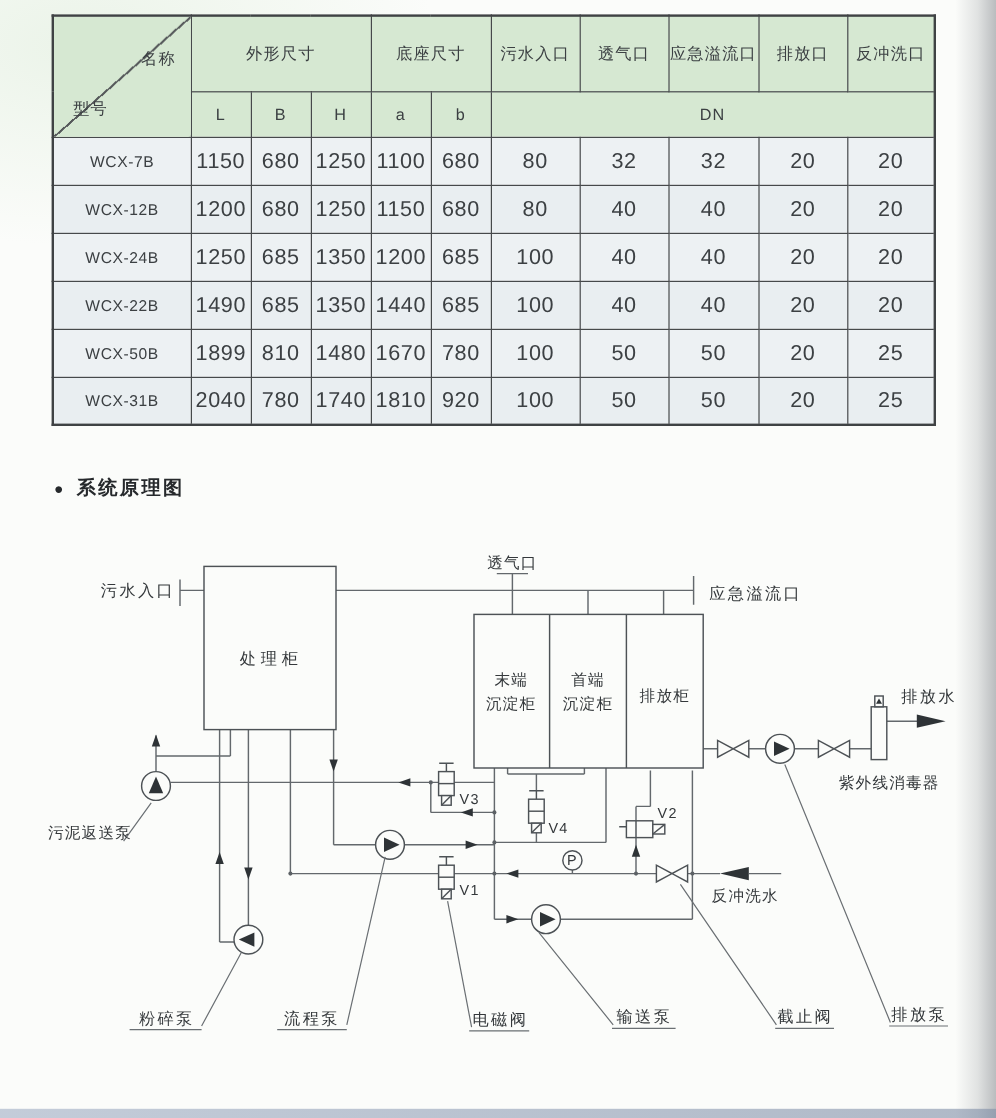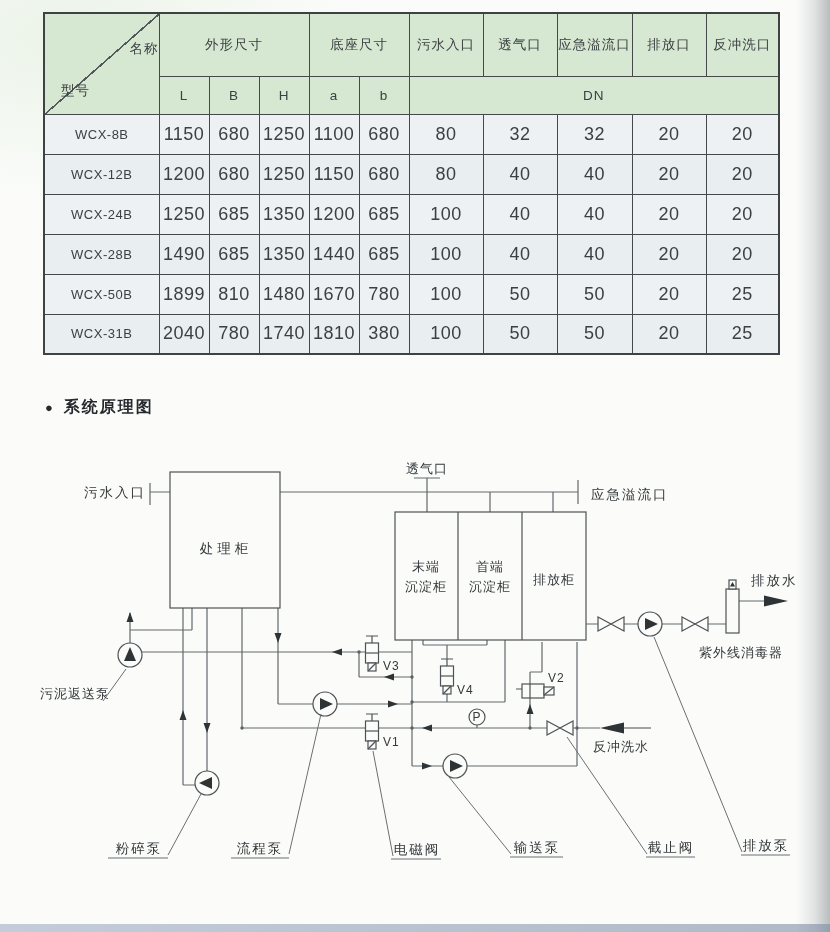--- a/index.html
+++ b/index.html
@@ -34,21 +34,21 @@
   }
   td.hd{ background:#d6e8d2; font-size:13.5px; letter-spacing:1px;}
   td.num{ background:#edf1f3; color:#55585c; font-size:18px; letter-spacing:.5px;}
   tr.alt td.num{ background:#e9eef1;}
   td.model{ background:#edf1f3; color:#4a4e52; font-size:13px; letter-spacing:.5px;}
   tr.alt td.model{ background:#e9eef1;margin-top:33px;}
   td.corner{ position:relative; background:
       linear-gradient(to bottom right, rgba(0,0,0,0) 49.5%, #55585a 49.5%, #55585a 50.6%, rgba(0,0,0,0) 50.6%),
       #d6e8d2;
   }
-  .corner-top{ position:absolute; top:26px; right:0; letter-spacing:1px;margin-left:15px;}
+  .corner-top{ position:absolute; top:26px; right:12px; letter-spacing:1px;margin-left:15px;}
   .corner-bottom{ position:absolute; bottom:14px; left:16px; letter-spacing:1px;}
   tr.r1{height:63px;} tr.r2{height:38px;} tr.rd{height:40px;}
   
   .section-heading{
     position:absolute; left:45px; top:397px; display:flex; align-items:center; gap:9px;
     font-size:16px; font-weight:600; color:#26292c; letter-spacing:2px;
   }
   .section-heading .dot{ font-size:13px; line-height:1;}
   
   svg.diagram{ position:absolute; left:0; top:0;}
@@ -97,21 +97,21 @@
     </tr>
     <tr class="r2">
       <td class="hd">L</td>
       <td class="hd">B</td>
       <td class="hd">H</td>
       <td class="hd">a</td>
       <td class="hd">b</td>
       <td class="hd" colspan="5">DN</td>
     </tr>
     <tr class="rd">
-      <td class="model">WCX-8B</td>
+      <td class="model">WCX-7B</td>
       <td class="num">1150</td>
       <td class="num">680</td>
       <td class="num">1250</td>
       <td class="num">1100</td>
       <td class="num">680</td>
       <td class="num">80</td>
       <td class="num">32</td>
       <td class="num">32</td>
       <td class="num">20</td>
       <td class="num">20</td>
@@ -136,21 +136,21 @@
       <td class="num">1350</td>
       <td class="num">1200</td>
       <td class="num">685</td>
       <td class="num">100</td>
       <td class="num">40</td>
       <td class="num">40</td>
       <td class="num">20</td>
       <td class="num">20</td>
     </tr>
     <tr class="rd alt">
-      <td class="model">WCX-28B</td>
+      <td class="model">WCX-22B</td>
       <td class="num">1490</td>
       <td class="num">685</td>
       <td class="num">1350</td>
       <td class="num">1440</td>
       <td class="num">685</td>
       <td class="num">100</td>
       <td class="num">40</td>
       <td class="num">40</td>
       <td class="num">20</td>
       <td class="num">20</td>
@@ -167,21 +167,21 @@
       <td class="num">50</td>
       <td class="num">20</td>
       <td class="num">25</td>
     </tr>
     <tr class="rd alt">
       <td class="model">WCX-31B</td>
       <td class="num">2040</td>
       <td class="num">780</td>
       <td class="num">1740</td>
       <td class="num">1810</td>
-      <td class="num">380</td>
+      <td class="num">920</td>
       <td class="num">100</td>
       <td class="num">50</td>
       <td class="num">50</td>
       <td class="num">20</td>
       <td class="num">25</td>
     </tr>
   </tbody>
     </table>
 
   <div class="section-heading">

